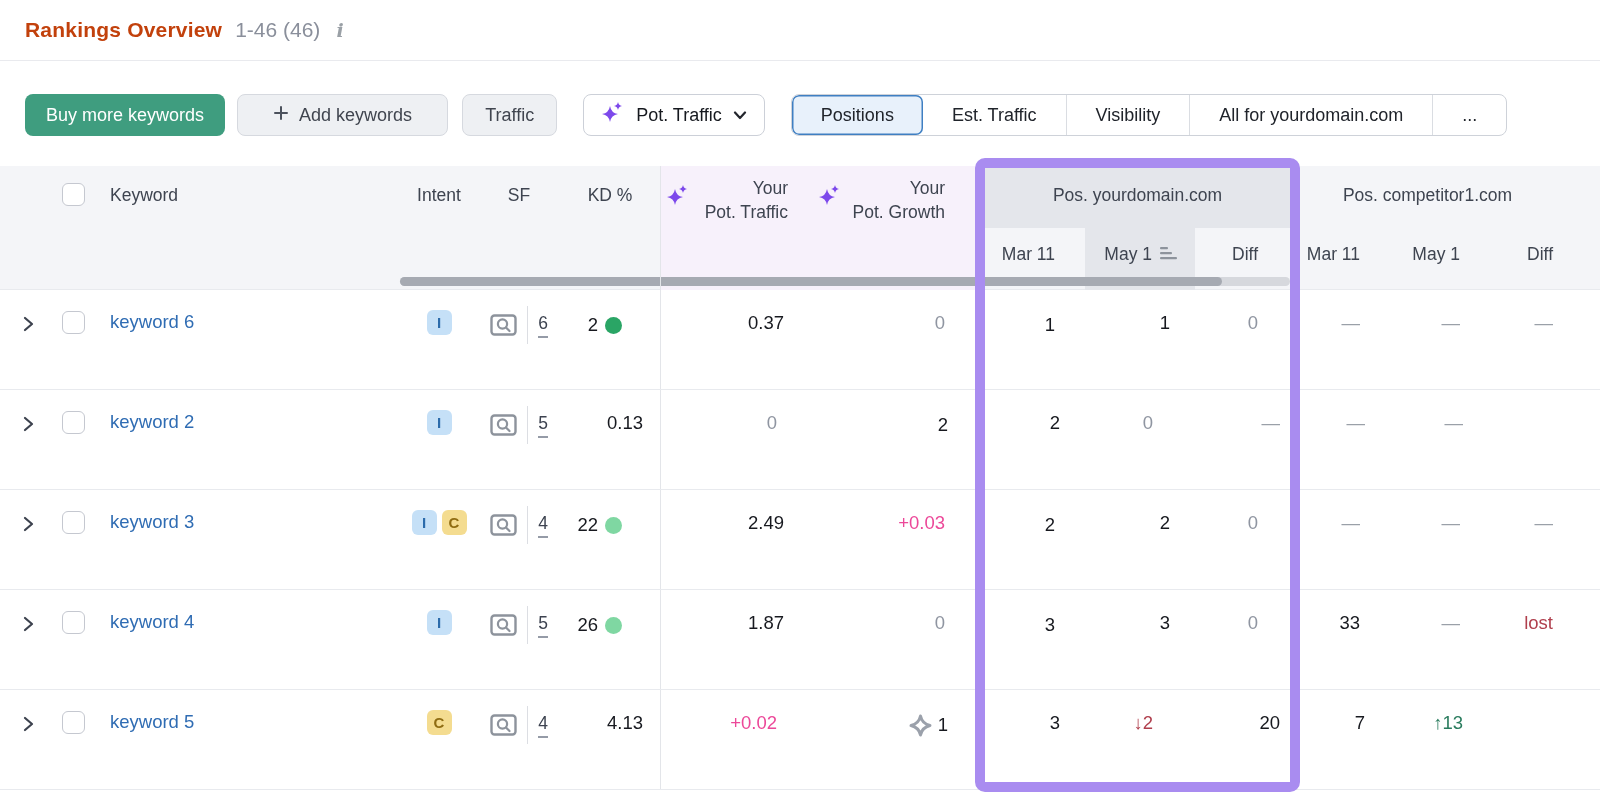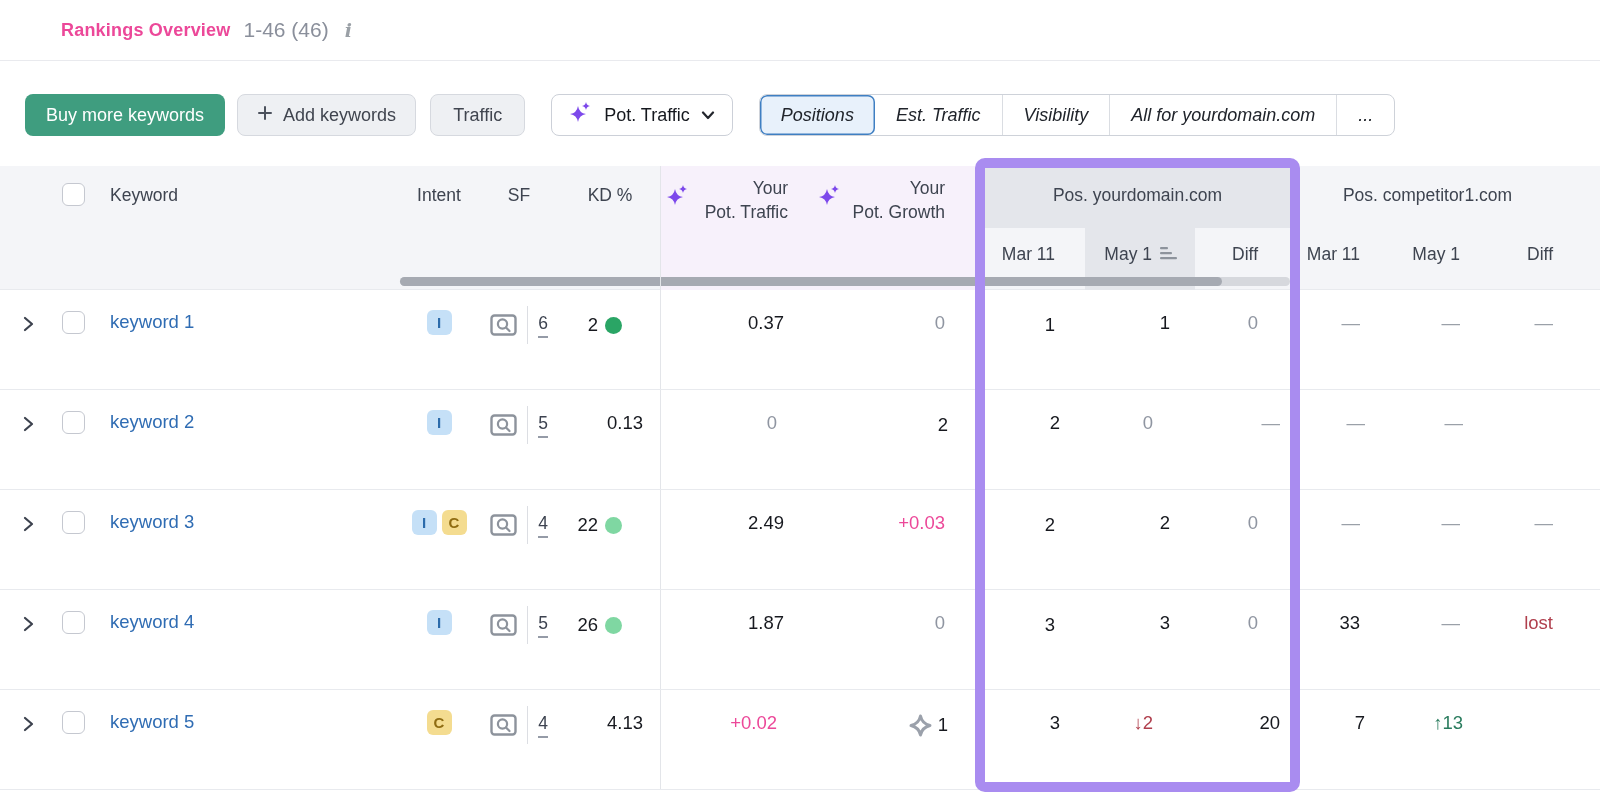--- a/index.html
+++ b/index.html
@@ -2,40 +2,40 @@
 <html><head>
 <meta charset="utf-8">
 <style>
   * { margin:0; padding:0; box-sizing:border-box; }
   body { background:#fff; font-family:"Liberation Sans","DejaVu Sans",sans-serif; }
   .screen { position:relative; width:1600px; height:801px; background:#fff; overflow:hidden; }
 
   
   .titlebar { position:absolute; top:0; left:0; width:1600px; height:61px;
     display:flex; align-items:center; padding:0 25px; gap:13px; border-bottom:1px solid #e9eaee; }
-  .page-title { font-size:18px; font-weight:700; color:#ec4899; letter-spacing:.2px;margin-left:36px; }
+  .page-title { font-size:21px; font-weight:700; color:#c2410c; letter-spacing:.2px; }
   .page-range { font-size:21px; color:#8a8f9b; }
   .info-i { font-family:"DejaVu Serif",serif; font-style:italic; font-weight:700;
     color:#9aa0a6; font-size:19px; padding:0 3px; cursor:default; }
 
   
   .toolbar { position:absolute; top:94px; left:25px; height:42px; display:flex; align-items:stretch; }
   .btn { display:flex; align-items:center; gap:10px; height:42px; border-radius:8px;
-    font-size:18px; padding:0 19px; cursor:pointer; white-space:nowrap; }
+    font-size:18px; padding:0 35px; cursor:pointer; white-space:nowrap; }
   .btn-green { background:#3f9d7f; color:#fff; padding:0 21px;text-align:right; }
   .btn-gray  { background:#eef0f3; border:1px solid #d6d9df; color:#40454f; }
   .btn-add { margin-left:12px; }
   .btn-actions { margin-left:14px; padding:0 22px; }
   .dropdown { margin-left:26px; display:flex; align-items:center; gap:11px; height:42px;
     background:#fff; border:1px solid #ccd0d8; border-radius:8px; padding:0 17px; cursor:pointer; }
   .dropdown-label { font-size:18px; color:#15181e; }
   .tabs { margin-left:26px; display:flex; height:42px; background:#fff;
     border:1px solid #ced2d9; border-radius:8px; overflow:hidden; }
-  .tab { display:flex; align-items:center; padding:0 21px; font-size:18px; color:#20242b;
-    border-left:1px solid #dadde2; cursor:pointer;font-style:italic; }
+  .tab { display:flex; align-items:center; padding:0 29px; font-size:18px; color:#20242b;
+    border-left:1px solid #dadde2; cursor:pointer; }
   .tab:first-child { border-left:none; }
   .tab-selected { background:#e8f1fb; box-shadow:inset 0 0 0 1.5px #3f7fc2; border-radius:7px;
     border-left:none !important; }
   .tab-selected + .tab { border-left:none; }
 
   
   .thead { position:absolute; top:166px; left:0; width:1600px; height:124px;
     background:#f4f5f8; border-bottom:1px solid #e8eaee; }
   .tint  { position:absolute; left:661px; top:0; width:317px; height:124px; background:#f7f1fb; }
   .grp-bg { position:absolute; left:985px; top:0; width:305px; height:62px; background:#e4e6eb; }
@@ -232,21 +232,21 @@
 
   <div class="vline"></div>
   <div class="tbody">
   <div class="trow">
     <span class="cell c-exp">
           <span class="chev"><svg width="14" height="16" viewBox="0 0 14 16">
               <path d="M4 2 L11 8 L4 14" fill="none" stroke="#3c424e" stroke-width="2.2" stroke-linecap="round" stroke-linejoin="round"></path>
             </svg></span>
         </span>
     <span class="cell"><span class="checkbox"></span></span>
-    <span class="cell c-kw"><a class="kwlink">keyword 1</a></span>
+    <span class="cell c-kw"><a class="kwlink">keyword 6</a></span>
     <span class="cell c-intent">
           <span class="badge badge-i">I</span>
         </span>
     <span class="cell c-sf">
       <span class="serp-icon">
         <svg width="27" height="23" viewBox="0 0 27 23">
               <rect x="1.5" y="1.5" width="24" height="19" rx="3" fill="none" stroke="#8d939c" stroke-width="2.4"></rect>
               <circle cx="12.5" cy="10" r="4.6" fill="none" stroke="#8d939c" stroke-width="2.2"></circle>
               <path d="M16 13.5 L19.5 17" stroke="#8d939c" stroke-width="2.2" stroke-linecap="round"></path>
             </svg>

